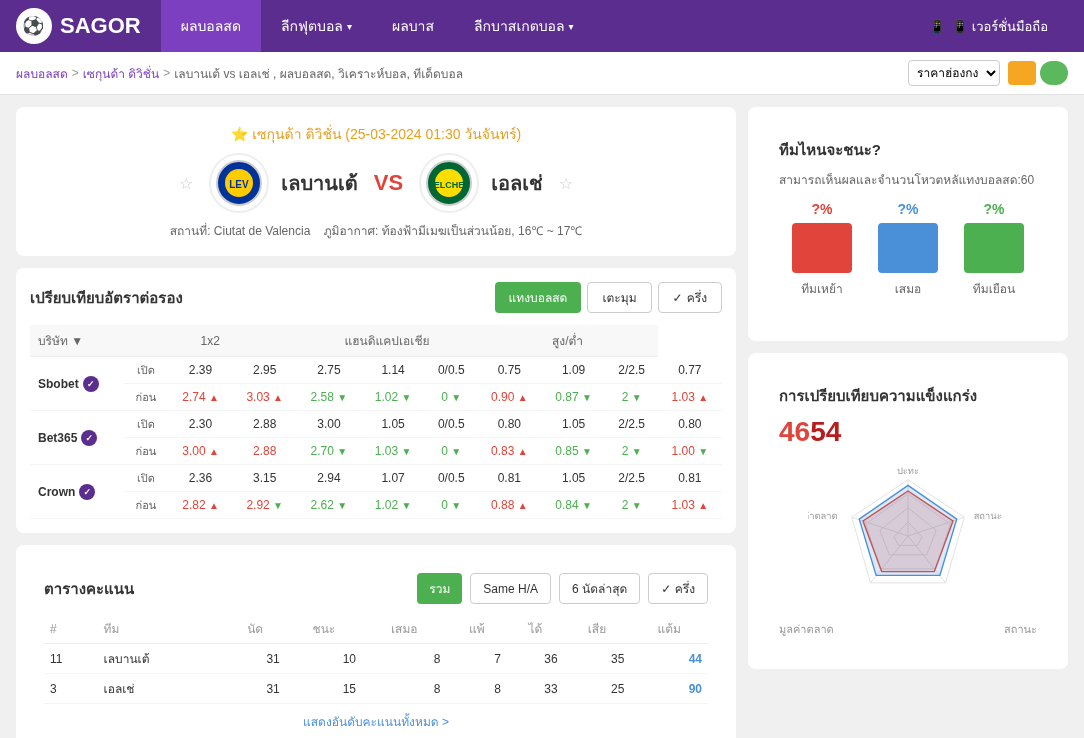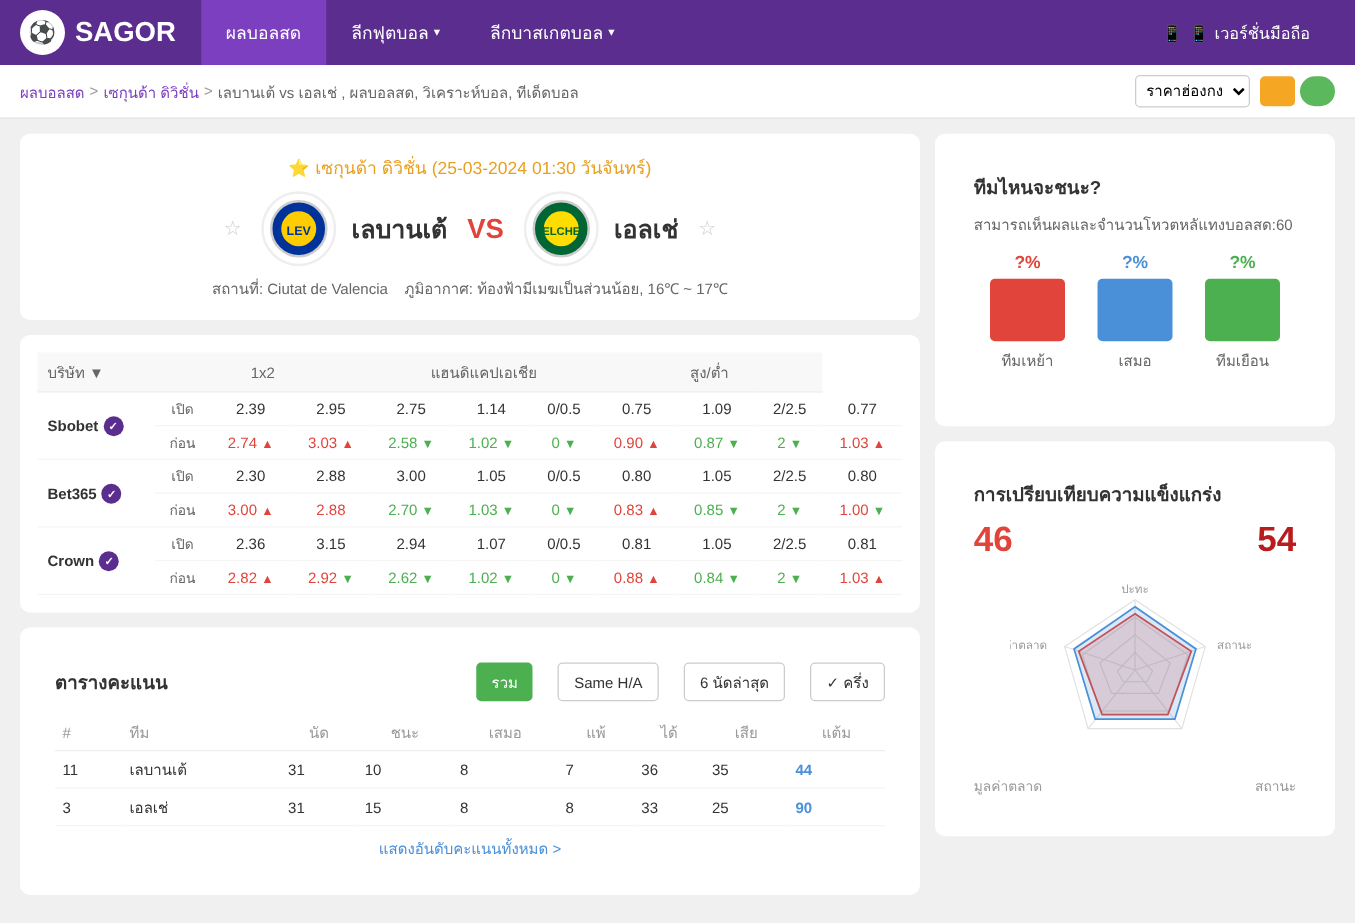--- a/index.html
+++ b/index.html
@@ -67,28 +67,28 @@
     .odds-red { color: #e0443a; }
     .odds-green { color: #4caf50; }
     .arr-up { color: #e0443a; font-size: 10px; }
     .arr-down { color: #4caf50; font-size: 10px; }
     .badge-circle { width: 16px; height: 16px; border-radius: 50%; background: #5b2d8e; display: inline-flex; align-items: center; justify-content: center; color: white; font-size: 9px; }
 
     
     .standings-section { background: white; border-radius: 8px; padding: 28px; margin-bottom: 8px; }
     .standings-header { display: flex; align-items: center; justify-content: space-between; margin-bottom: 10px; }
     .standings-title { font-size: 15px; font-weight: bold; }
-    .tab-group { display: flex; gap: 20px; border-radius: 15px; }
+    .tab-group { display: flex; gap: 8px; border-radius: 15px; }
     .tab { padding: 5px 12px; border-radius: 4px; border: none; cursor: pointer; font-size: 12px; }
     .tab-active { background: #4caf50; color: white; }
     .tab-inactive { background: white; border: 1px solid #ccc; color: #333; }
     .standings-table { width: 100%; border-collapse: collapse; font-size: 12px; }
     .standings-table th { color: #999; font-weight: normal; padding: 5px 6px; text-align: center; border-bottom: 1px solid #eee; }
     .standings-table th.left { text-align: left; }
-    .standings-table td { padding: 5px 6px; text-align: left; border-bottom: 1px solid #f5f5f5; }
+    .standings-table td { padding: 5px 6px; text-align: right; border-bottom: 1px solid #f5f5f5; }
     .standings-table td.left { text-align: left; }
     .pts-blue { color: #4a90d9; font-weight: bold; }
     .show-all { text-align: center; margin-top: 8px; }
     .show-all a { color: #4a90d9; font-size: 12px; text-decoration: none; }
 
     
     .right-card { background: white; border-radius: 8px; padding: 31px; margin-bottom: 12px; }
     .right-title { font-size: 15px; font-weight: bold; color: #333; margin-bottom: 8px; }
     .predict-subtitle { font-size: 12px; color: #666; margin-bottom: 12px; }
     .predict-bars { display: flex; justify-content: space-around; align-items: flex-end; margin-bottom: 12px; }
@@ -97,21 +97,21 @@
     .bar-red { background: #e0443a; }
     .bar-blue { background: #4a90d9; }
     .bar-green { background: #4caf50; }
     .predict-pct { font-size: 14px; font-weight: bold; }
     .predict-pct.red { color: #e0443a; }
     .predict-pct.blue { color: #4a90d9; }
     .predict-pct.green { color: #4caf50; }
     .predict-label { font-size: 12px; color: #666; }
 
     
-    .strength-nums { display: flex; justify-content: space-between; align-items: center; margin-bottom: 8px; }
+    .strength-nums { display: flex; justify-content: flex-start; align-items: center; margin-bottom: 8px; }
     .strength-left { font-size: 28px; font-weight: bold; color: #e0443a; }
     .strength-right { font-size: 28px; font-weight: bold; color: #b91c1c; }
     .radar-area { position: relative; height: 160px; display: flex; align-items: center; justify-content: center; }
     .radar-labels { display: flex; justify-content: space-between; font-size: 11px; color: #999; margin-top: 4px; }
 
     
     .radar-svg { width: 200px; height: 150px; }
   </style>
 </head>
 <body>
@@ -120,20 +120,23 @@
   <div class="logo">
     <div class="logo-icon">⚽</div>
     <span>SAGOR</span>
   </div>
   <div class="nav-item active">
     <span>ผลบอลสด</span>
   </div>
   <div class="nav-item">
     <span>ลีกฟุตบอล</span>
     <span class="nav-arrow">▾</span>
+  </div>
+  <div class="nav-item">
+    <span>ผลบาส</span>
   </div>
   <div class="nav-item">
     <span>ลีกบาสเกตบอล</span>
     <span class="nav-arrow">▾</span>
   </div>
   <div class="nav-right">
     <div class="nav-item mobile-icon">
       <span>📱</span>
       <span>📱 เวอร์ชั่นมือถือ</span>
     </div>
@@ -191,20 +194,31 @@
         </div>
         <span class="star-icon">☆</span>
       </div>
       <div class="match-info">
         สถานที่: <span>Ciutat de Valencia</span>
         &nbsp;&nbsp; ภูมิอากาศ: <span>ท้องฟ้ามีเมฆเป็นส่วนน้อย, 16℃ ~ 17℃</span>
       </div>
     </div>
 
     <div class="section-card">
+      <div class="section-header">
+        <div class="section-title">เปรียบเทียบอัตราต่อรอง</div>
+        <div class="btn-group">
+          <button class="btn btn-green">แทงบอลสด</button>
+          <button class="btn btn-outline">เตะมุม</button>
+          <button class="btn btn-check">
+            <span>✓</span>
+            <span>ครึ่ง</span>
+          </button>
+        </div>
+      </div>
       <table class="odds-table">
         <thead>
           <tr>
             <th class="left"><span>บริษัท</span> ▼</th>
             <th colspan="3">1x2</th>
             <th colspan="3">แฮนดิแคปเอเชีย</th>
             <th colspan="3">สูง/ต่ำ</th>
           </tr>
         </thead>
         <tbody id="odds-tbody">

